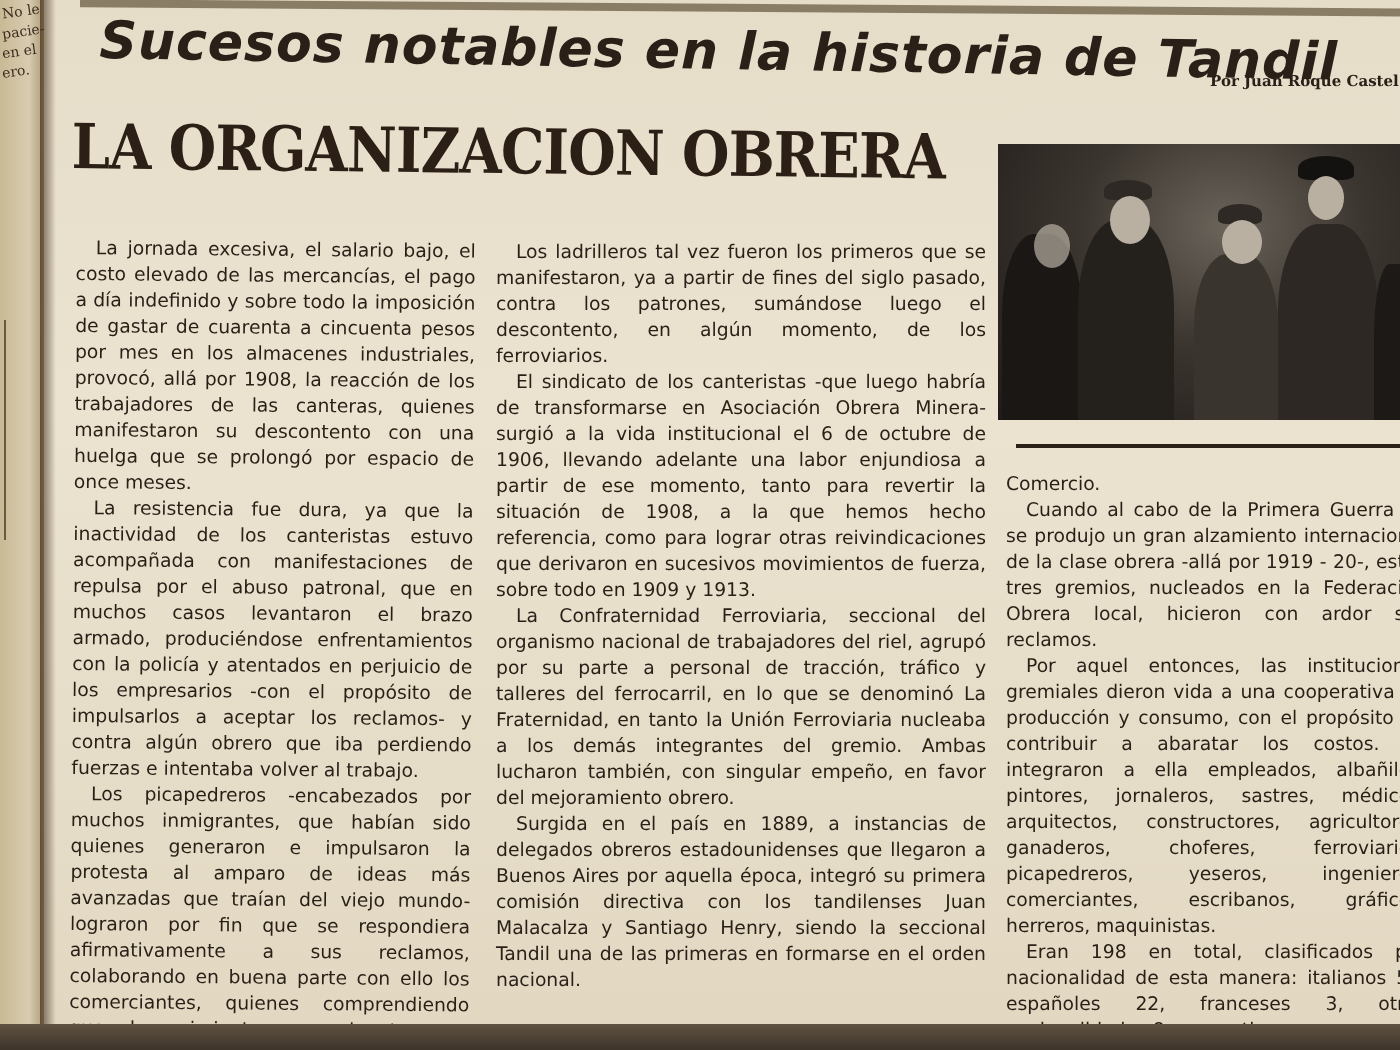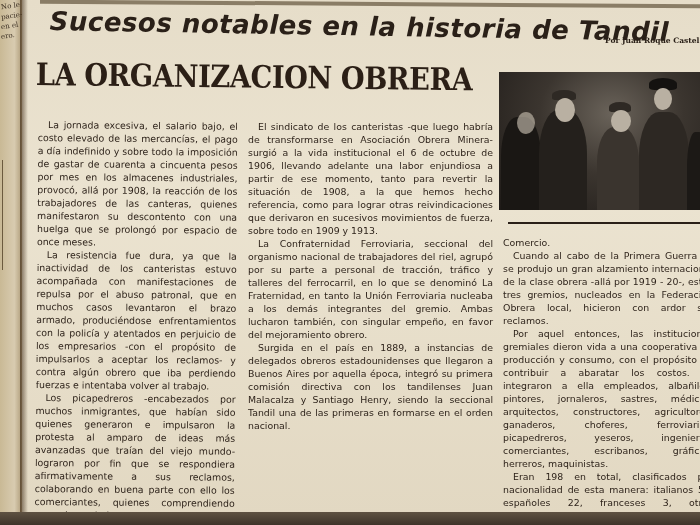--- a/index.html
+++ b/index.html
@@ -112,20 +112,21 @@
 <div class="photo-rule"></div>
 
 <div class="col col-1">
   <p>La jornada excesiva, el salario bajo, el costo elevado de las mercancías, el pago a día indefinido y sobre todo la imposición de gastar de cuarenta a cincuenta pesos por mes en los almacenes industriales, provocó, allá por 1908, la reacción de los trabajadores de las canteras, quienes manifestaron su descontento con una huelga que se prolongó por espacio de once meses.</p>
   <p>La resistencia fue dura, ya que la inactividad de los canteristas estuvo acompañada con manifestaciones de repulsa por el abuso patronal, que en muchos casos levantaron el brazo armado, produciéndose enfrentamientos con la policía y atentados en perjuicio de los empresarios -con el propósito de impulsarlos a aceptar los reclamos- y contra algún obrero que iba perdiendo fuerzas e intentaba volver al trabajo.</p>
   <p>Los picapedreros -encabezados por muchos inmigrantes, que habían sido quienes generaron e impulsaron la protesta al amparo de ideas más avanzadas que traían del viejo mundo- lograron por fin que se respondiera afirmativamente a sus reclamos, colaborando en buena parte con ello los comerciantes, quienes comprendiendo que el movimiento era eminentemente económico y apuntando a lograr la clientela que hasta entonces absorvían en su mayor parte las proveedurías empresariales, colaboraron decididamente para que triunfaran los huelguistas, logrando a la postre ellos también su propósito.</p>
 
 </div>
 
 <div class="col col-2">
+  <p>Los ladrilleros tal vez fueron los primeros que se manifestaron, ya a partir de fines del siglo pasado, contra los patrones, sumándose luego el descontento, en algún momento, de los ferroviarios.</p>
   <p>El sindicato de los canteristas -que luego habría de transformarse en Asociación Obrera Minera- surgió a la vida institucional el 6 de octubre de 1906, llevando adelante una labor enjundiosa a partir de ese momento, tanto para revertir la situación de 1908, a la que hemos hecho referencia, como para lograr otras reivindicaciones que derivaron en sucesivos movimientos de fuerza, sobre todo en 1909 y 1913.</p>
   <p>La Confraternidad Ferroviaria, seccional del organismo nacional de trabajadores del riel, agrupó por su parte a personal de tracción, tráfico y talleres del ferrocarril, en lo que se denominó La Fraternidad, en tanto la Unión Ferroviaria nucleaba a los demás integrantes del gremio. Ambas lucharon también, con singular empeño, en favor del mejoramiento obrero.</p>
   <p>Surgida en el país en 1889, a instancias de delegados obreros estadounidenses que llegaron a Buenos Aires por aquella época, integró su primera comisión directiva con los tandilenses Juan Malacalza y Santiago Henry, siendo la seccional Tandil una de las primeras en formarse en el orden nacional.</p>
 
 </div>
 
 <div class="col col-3">
   <p style="text-indent:0">Comercio.</p>
   <p>Cuando al cabo de la Primera Guerra M. se produjo un gran alzamiento internacional de la clase obrera -allá por 1919 - 20-, estos tres gremios, nucleados en la Federación Obrera local, hicieron con ardor sus reclamos.</p>
   <p>Por aquel entonces, las instituciones gremiales dieron vida a una cooperativa de producción y consumo, con el propósito de contribuir a abaratar los costos. La integraron a ella empleados, albañiles, pintores, jornaleros, sastres, médicos, arquitectos, constructores, agricultores, ganaderos, choferes, ferroviarios, picapedreros, yeseros, ingenieros, comerciantes, escribanos, gráficos, herreros, maquinistas.</p>

